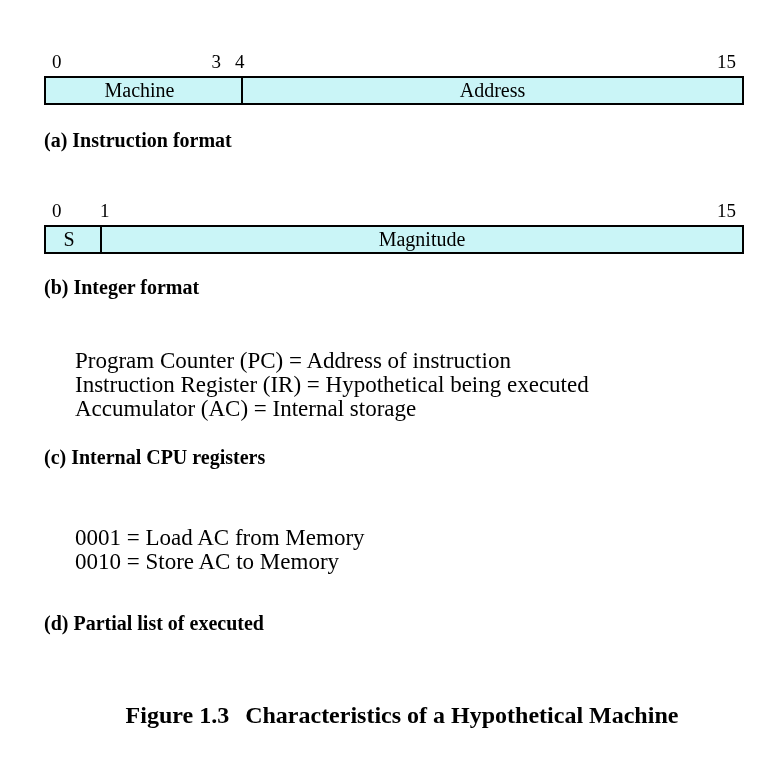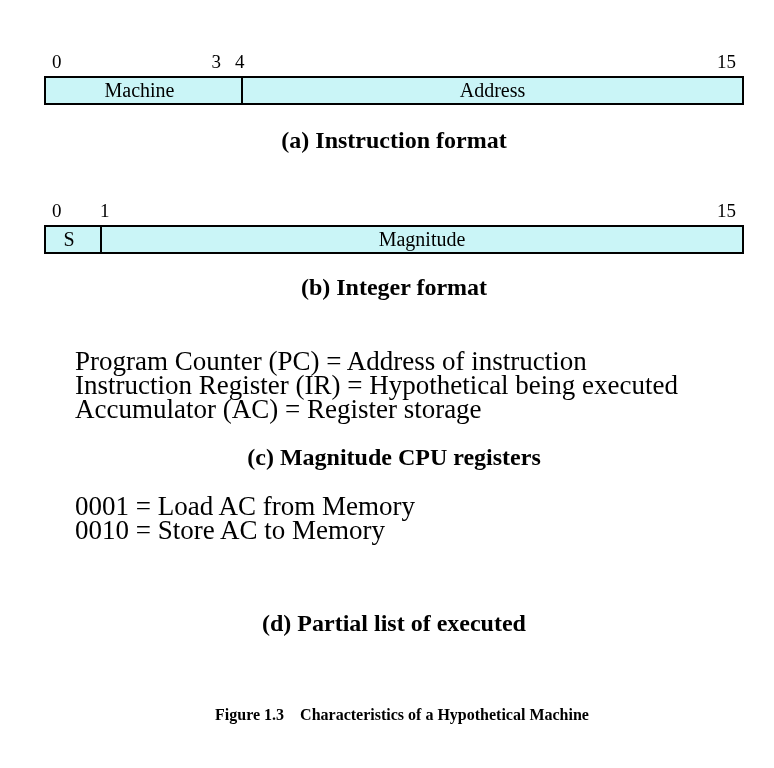--- a/index.html
+++ b/index.html
@@ -37,32 +37,32 @@
     display: flex; align-items: center; justify-content: center;
     font-size: 20px; height: 100%;
   }
   .field.rest { flex: 1 1 auto; border-left: 2px solid var(--border-color, #000); margin-left: 8px; }
   .field.opcode { width: 187px; }
   .field.sign   { width: 46px; }
 
   
   .caption {
     position: absolute; left: 44px; width: 700px;
-    text-align: center; font-weight: bold;
-    font-size: 24px; line-height: 22px;
+    text-align: left; font-weight: bold;
+    font-size: 20px; line-height: 22px;
   }
 
   
-  .textblock { position: absolute; left: 75px; font-size: 27px; line-height: 24px; }
+  .textblock { position: absolute; left: 75px; font-size: 23px; line-height: 24px; }
 
   
   .figtitle {
     position: absolute; top: 702px; left: 44px; width: 716px;
     text-align: center; font-weight: bold;
-    font-size: 16px; line-height: 26px;
+    font-size: 24px; line-height: 26px;
     white-space: nowrap;
   }
   .figtitle .title-text { margin-left: 16px; }
 </style>
 </head>
 <body>
 
 <div class="page">
 
   <div class="bitrow" style="top:52px">
@@ -92,25 +92,25 @@
     </div>
     <div class="field rest">
       <span>Magnitude</span>
     </div>
   </div>
   <div class="caption" style="top:276px">(b) Integer format</div>
 
   <div class="textblock" style="top:349px">
     <div>Program Counter (PC) = Address of instruction</div>
     <div>Instruction Register (IR) = Hypothetical being executed</div>
-    <div>Accumulator (AC) = Register storage</div>
+    <div>Accumulator (AC) = Internal storage</div>
   </div>
-  <div class="caption" style="top:446px">(c) Magnitude CPU registers</div>
+  <div class="caption" style="top:446px">(c) Internal CPU registers</div>
 
-  <div class="textblock" style="top:494px">
+  <div class="textblock" style="top:526px">
     <div>0001 = Load AC from Memory</div>
     <div>0010 = Store AC to Memory</div>
   </div>
   <div class="caption" style="top:612px">(d) Partial list of executed</div>
 
   <div class="figtitle">
     <span class="title-number">Figure 1.3</span><span class="title-text">Characteristics of a Hypothetical Machine</span>
   </div>
 
 </div>

